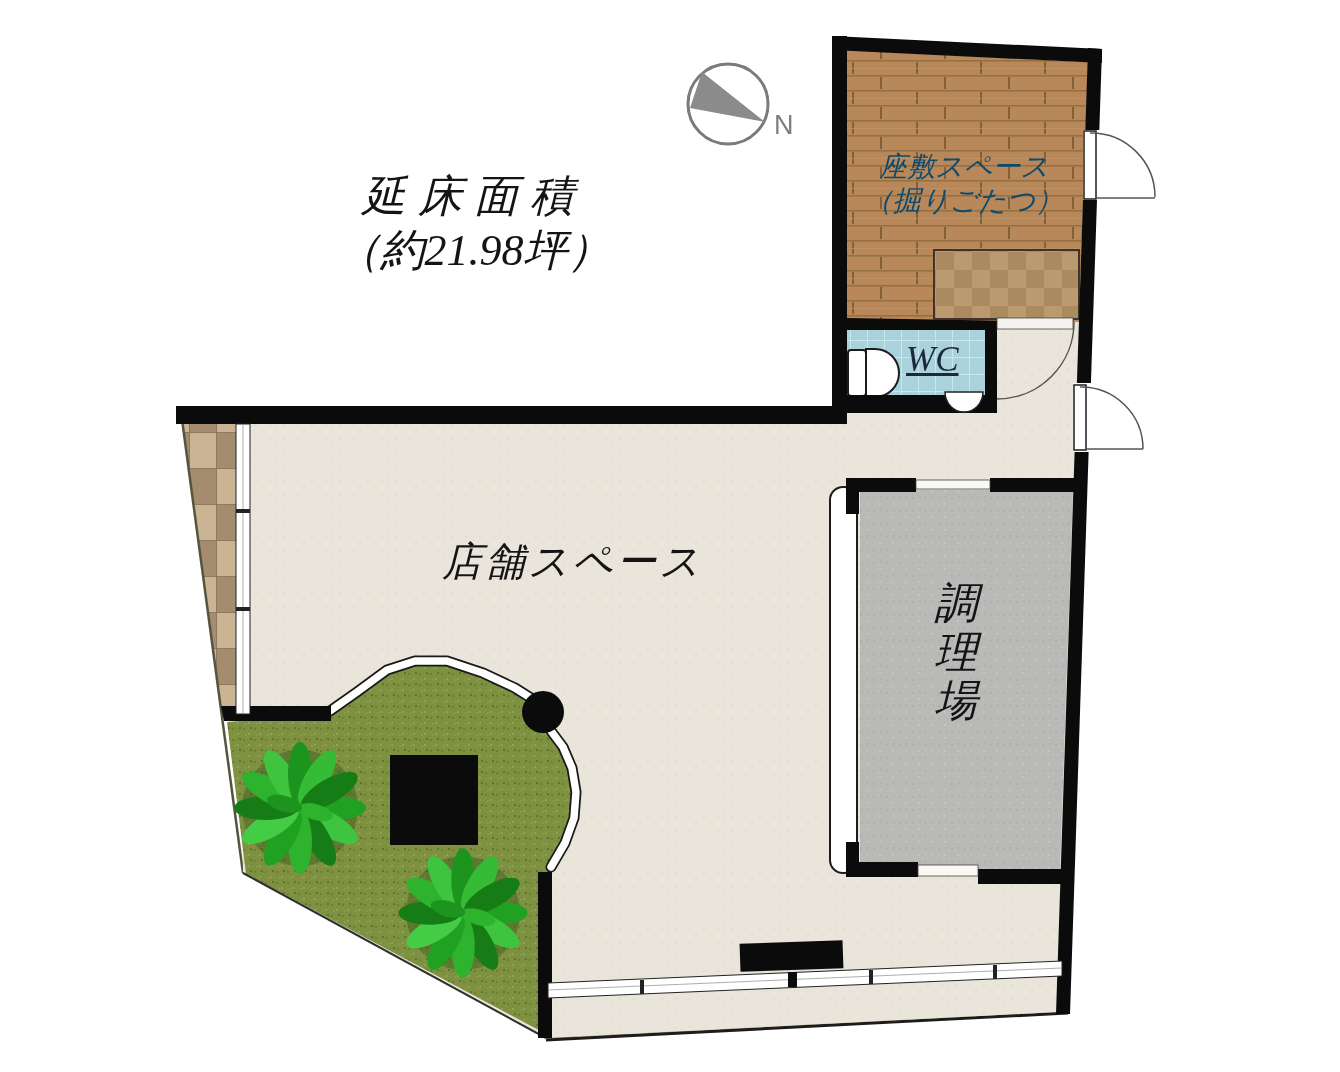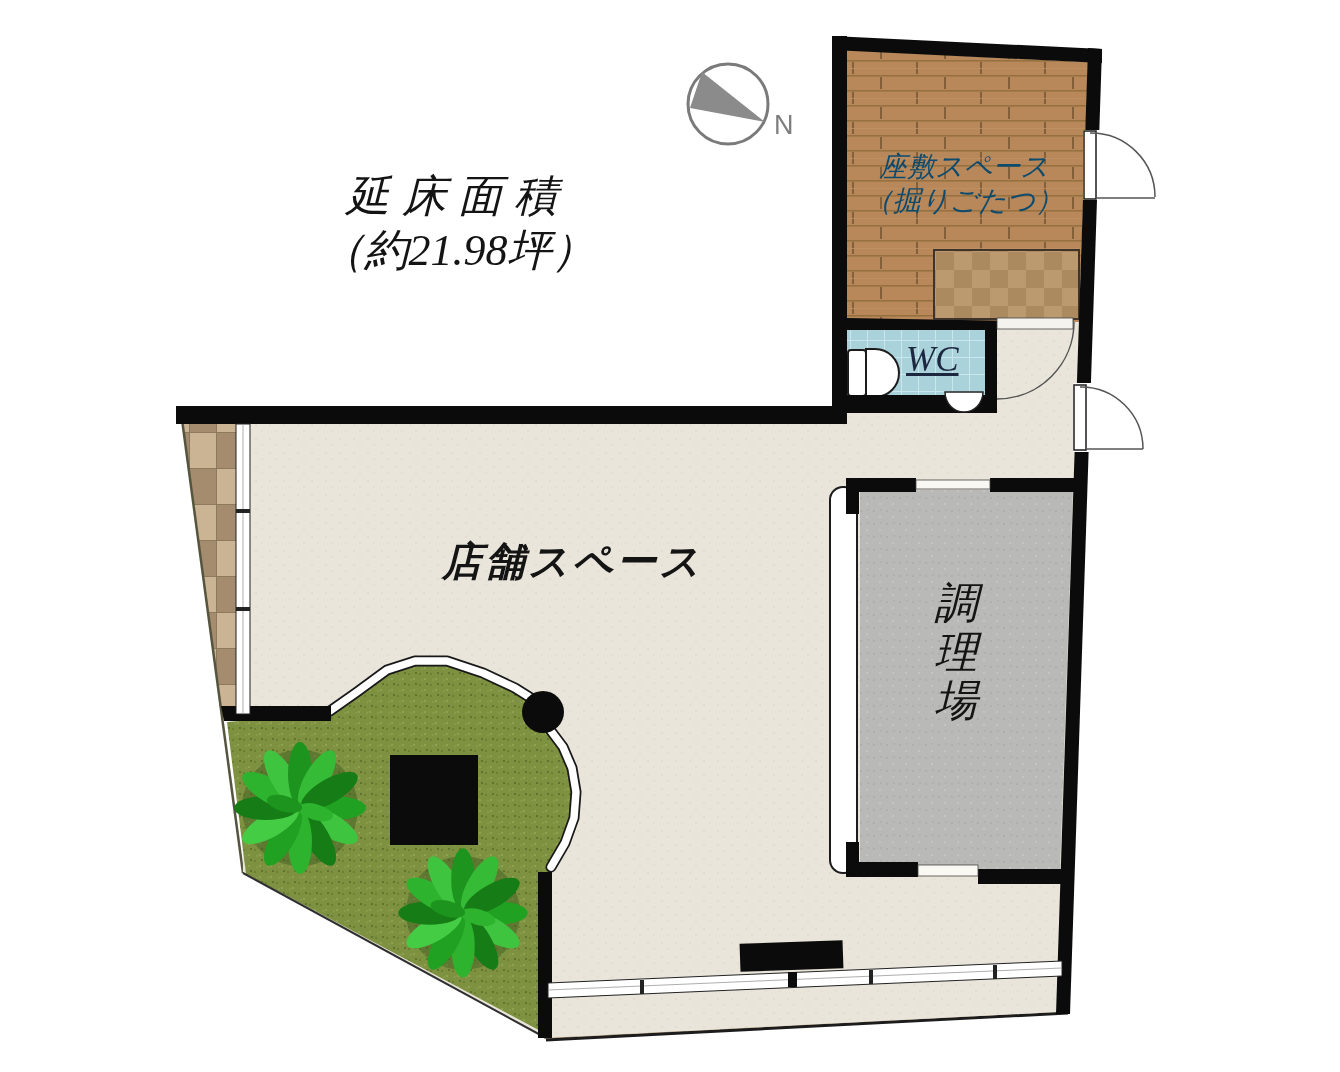--- a/index.html
+++ b/index.html
@@ -1,29 +1,29 @@
 <!DOCTYPE html>
 <html><head>
 <meta charset="utf-8">
 <style>
   html,body{margin:0;padding:0;background:#fff;}
   .plan{position:relative;width:1340px;height:1072px;background:#fff;overflow:hidden;
         font-family:"Liberation Serif","DejaVu Serif",serif;}
   .plan svg{position:absolute;left:0;top:0;}
   .lbl{position:absolute;font-style:italic;color:#141414;white-space:nowrap;}
-  .area-label{left:256px;top:170px;width:404px;text-align:center;font-size:44px;line-height:1.22;}
+  .area-label{left:272px;top:170px;width:404px;text-align:center;font-size:44px;line-height:1.22;}
   .area-label .l1{letter-spacing:12px;}
   .n-label{left:774px;top:110px;font-size:27px;color:#7d7d7d;font-style:normal;
            font-family:"Liberation Sans","DejaVu Sans",sans-serif;}
   .zashiki-label{left:843px;top:150px;width:242px;text-align:center;font-size:28px;
                  line-height:1.2;color:#0c4a6e;}
   .wc-label{left:906px;top:340px;font-size:35px;color:#1c2740;text-decoration:underline;}
   .kitchen-label{left:929px;top:580px;width:54px;font-size:43px;line-height:1.13;
                  word-break:break-all;white-space:normal;text-align:center;}
-  .shop-label{left:400px;top:534px;width:345px;text-align:center;font-size:40px;letter-spacing:3px;font-weight:bold;}
+  .shop-label{left:400px;top:534px;width:345px;text-align:center;font-size:40px;letter-spacing:3px;}
 </style>
 </head>
 <body>
 
 <div class="plan">
 
 <svg width="1340" height="1072" viewBox="0 0 1340 1072">
   <defs>
     <pattern id="patFloor" width="14" height="14" patternUnits="userSpaceOnUse">
       <rect width="14" height="14" fill="#e9e5da"></rect>

